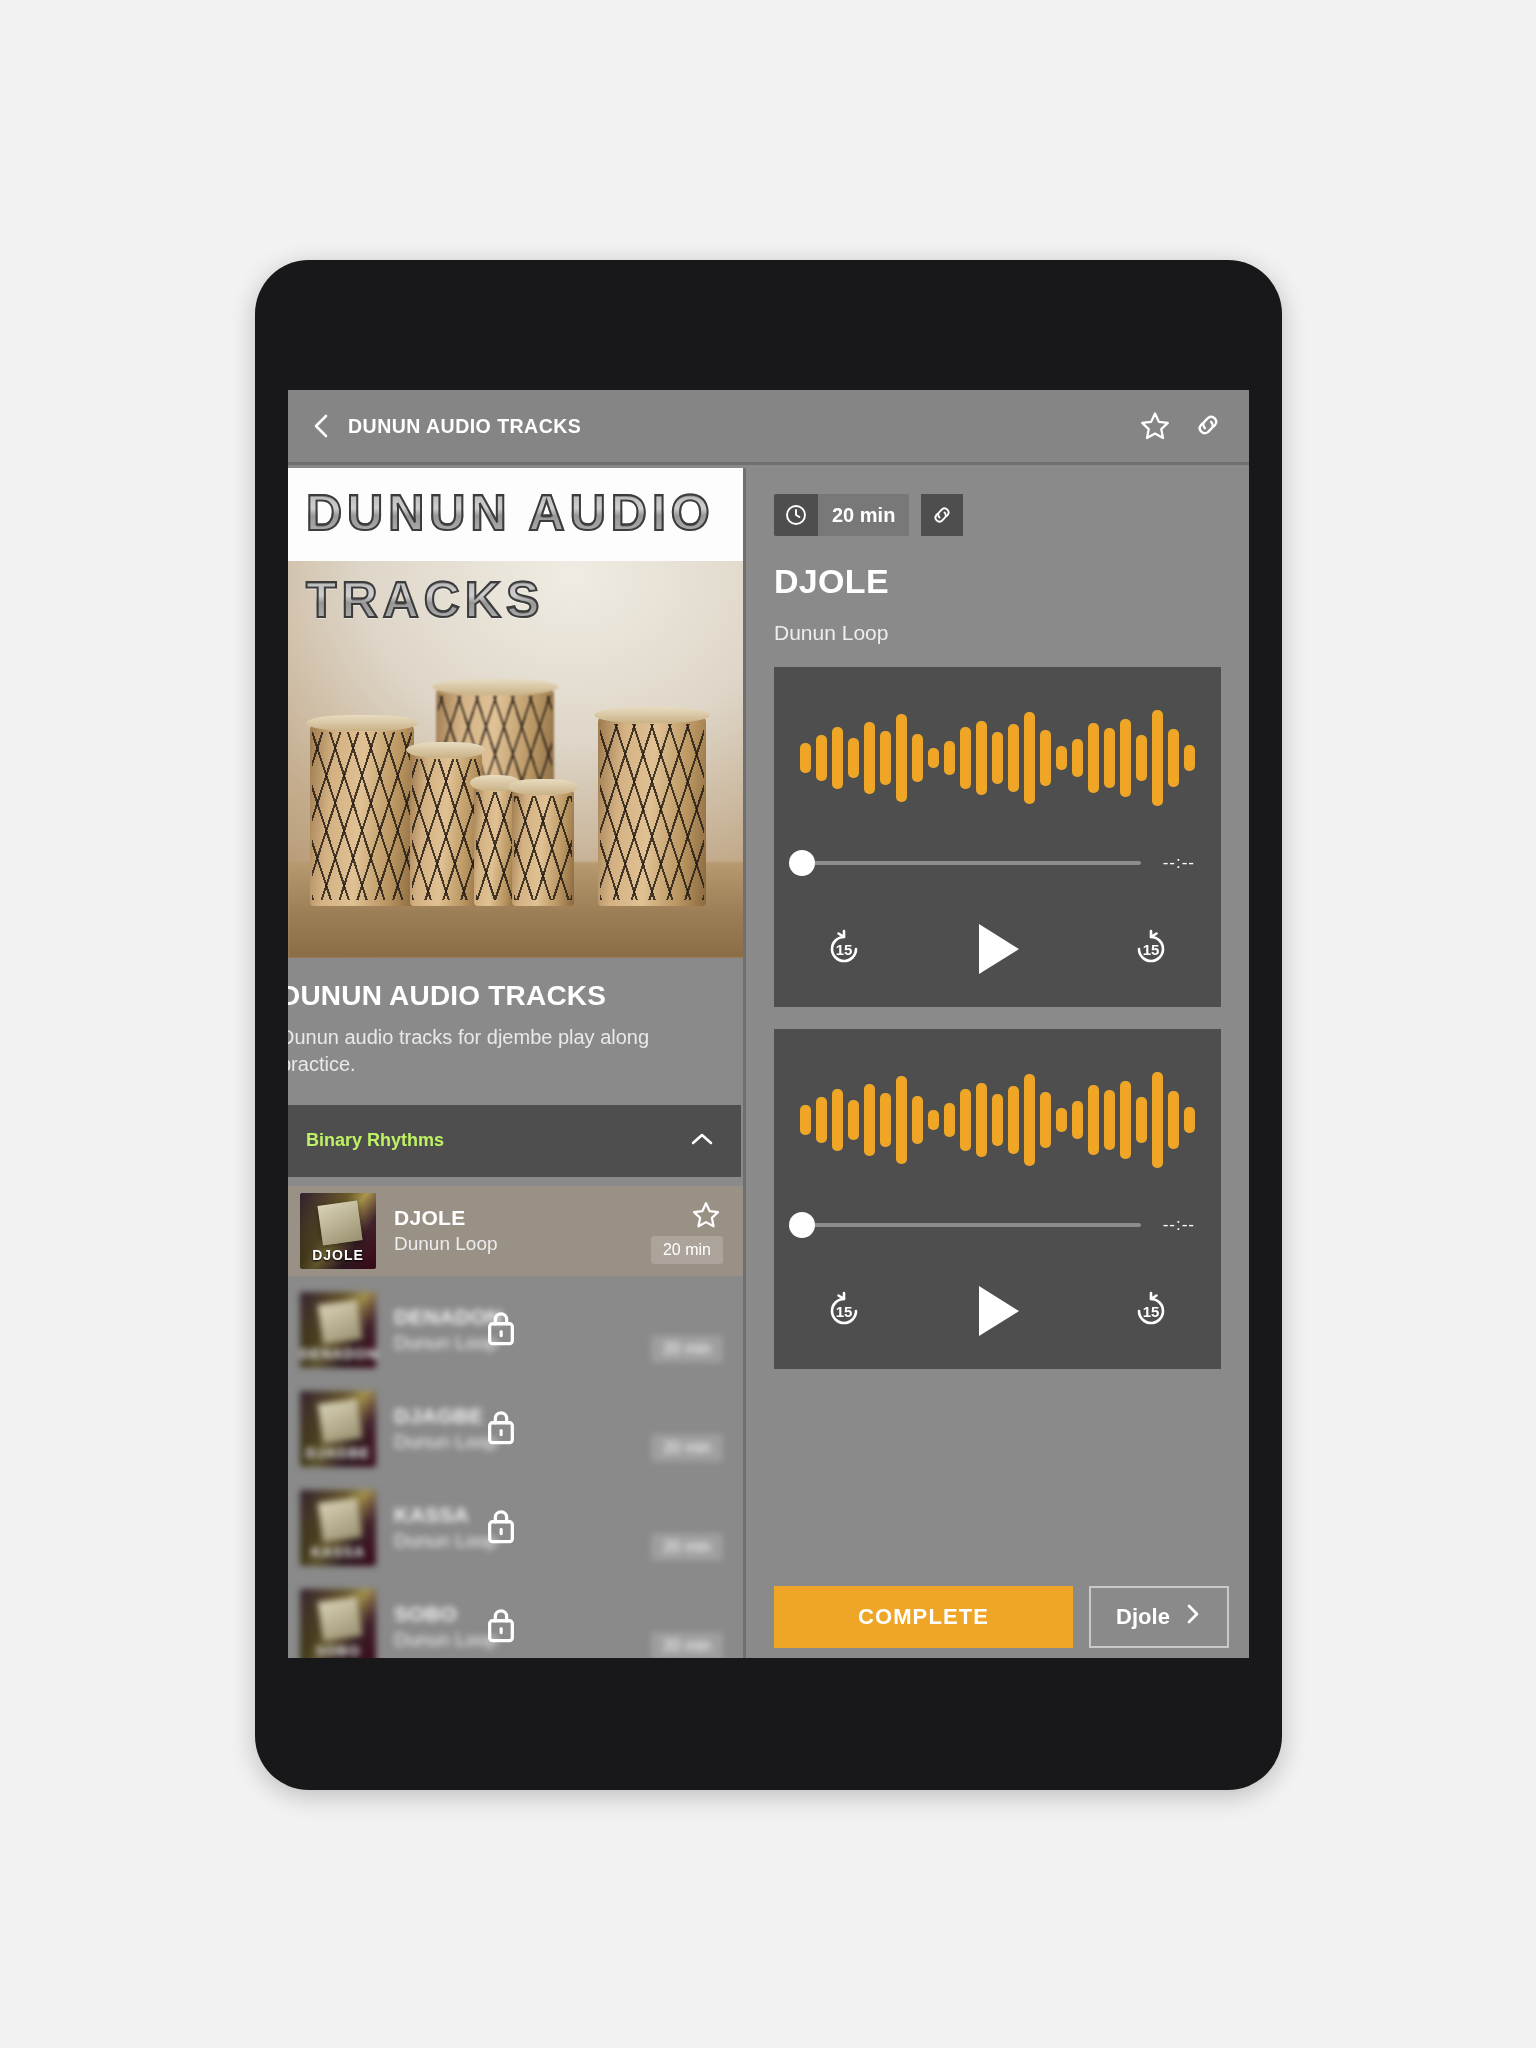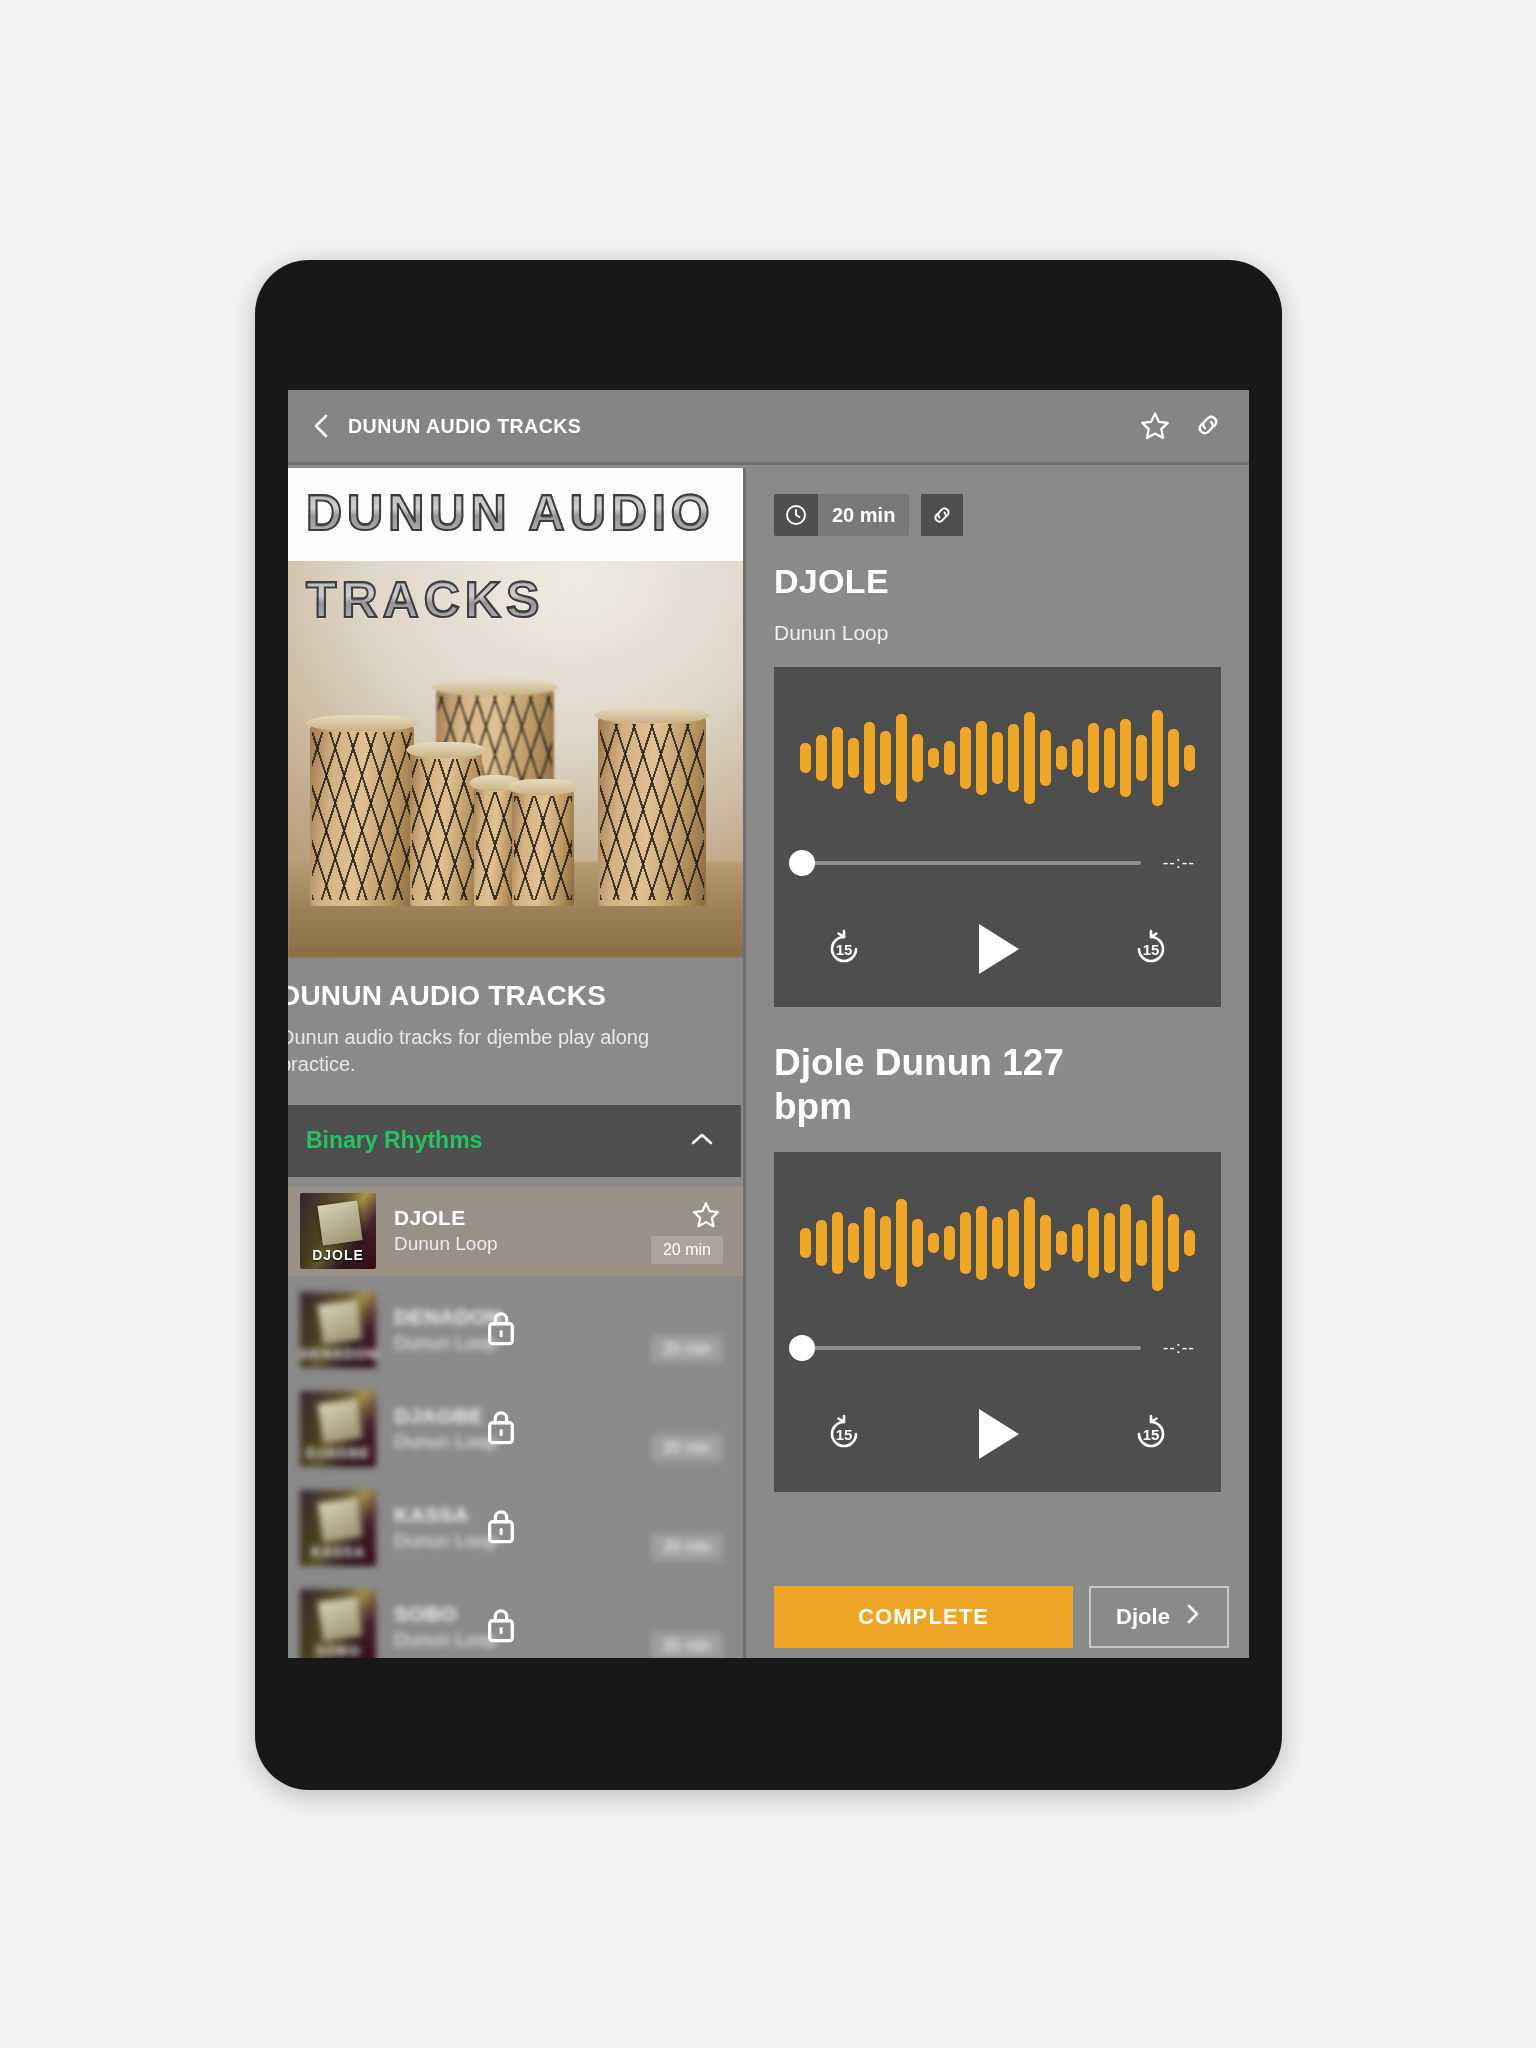--- a/index.html
+++ b/index.html
@@ -166,21 +166,21 @@
 
   
   #section-header {
     margin: 0 2px 0 -4px;
     height: 72px;
     background: #4e4e4e;
     display: flex; align-items: center;
     padding: 0 24px 0 22px;
     cursor: pointer;
   }
-  #section-title { color: #22c55e; font-size: 23px; font-weight: 700; }
+  #section-title { color: #bef264; font-size: 18px; font-weight: 700; }
   #section-chev { margin-left: auto; }
 
   
   #track-list { margin-top: 9px; }
   .track {
     position: relative;
     display: flex; align-items: center;
     height: 90px;
     padding: 0 20px 0 12px;
     margin-bottom: 9px;
@@ -601,21 +601,20 @@
             <div class="ctl">
               <svg width="52" height="52" viewBox="0 0 52 52" fill="none">
                 <path d="M14 26 a12 12 0 1 0 12-12" stroke="#fff" stroke-width="2.6" stroke-linecap="round"></path>
                 <path d="M26 14 L26 8 M26 14 L31.5 10.5" stroke="#fff" stroke-width="2.6" stroke-linecap="round" stroke-linejoin="round"></path>
                 <text x="26" y="32" fill="#fff" font-size="15" font-weight="700" text-anchor="middle" font-family="Liberation Sans, sans-serif">15</text>
               </svg>
             </div>
           </div>
         </div>
 
-        <div class="seg-title">Djole Dunun 127 bpm</div>
         <div class="player">
           <div class="wave">
               <i style="height: 30px;"></i>
               <i style="height: 46px;"></i>
               <i style="height: 62px;"></i>
               <i style="height: 40px;"></i>
               <i style="height: 72px;"></i>
               <i style="height: 54px;"></i>
               <i style="height: 88px;"></i>
               <i style="height: 48px;"></i>

